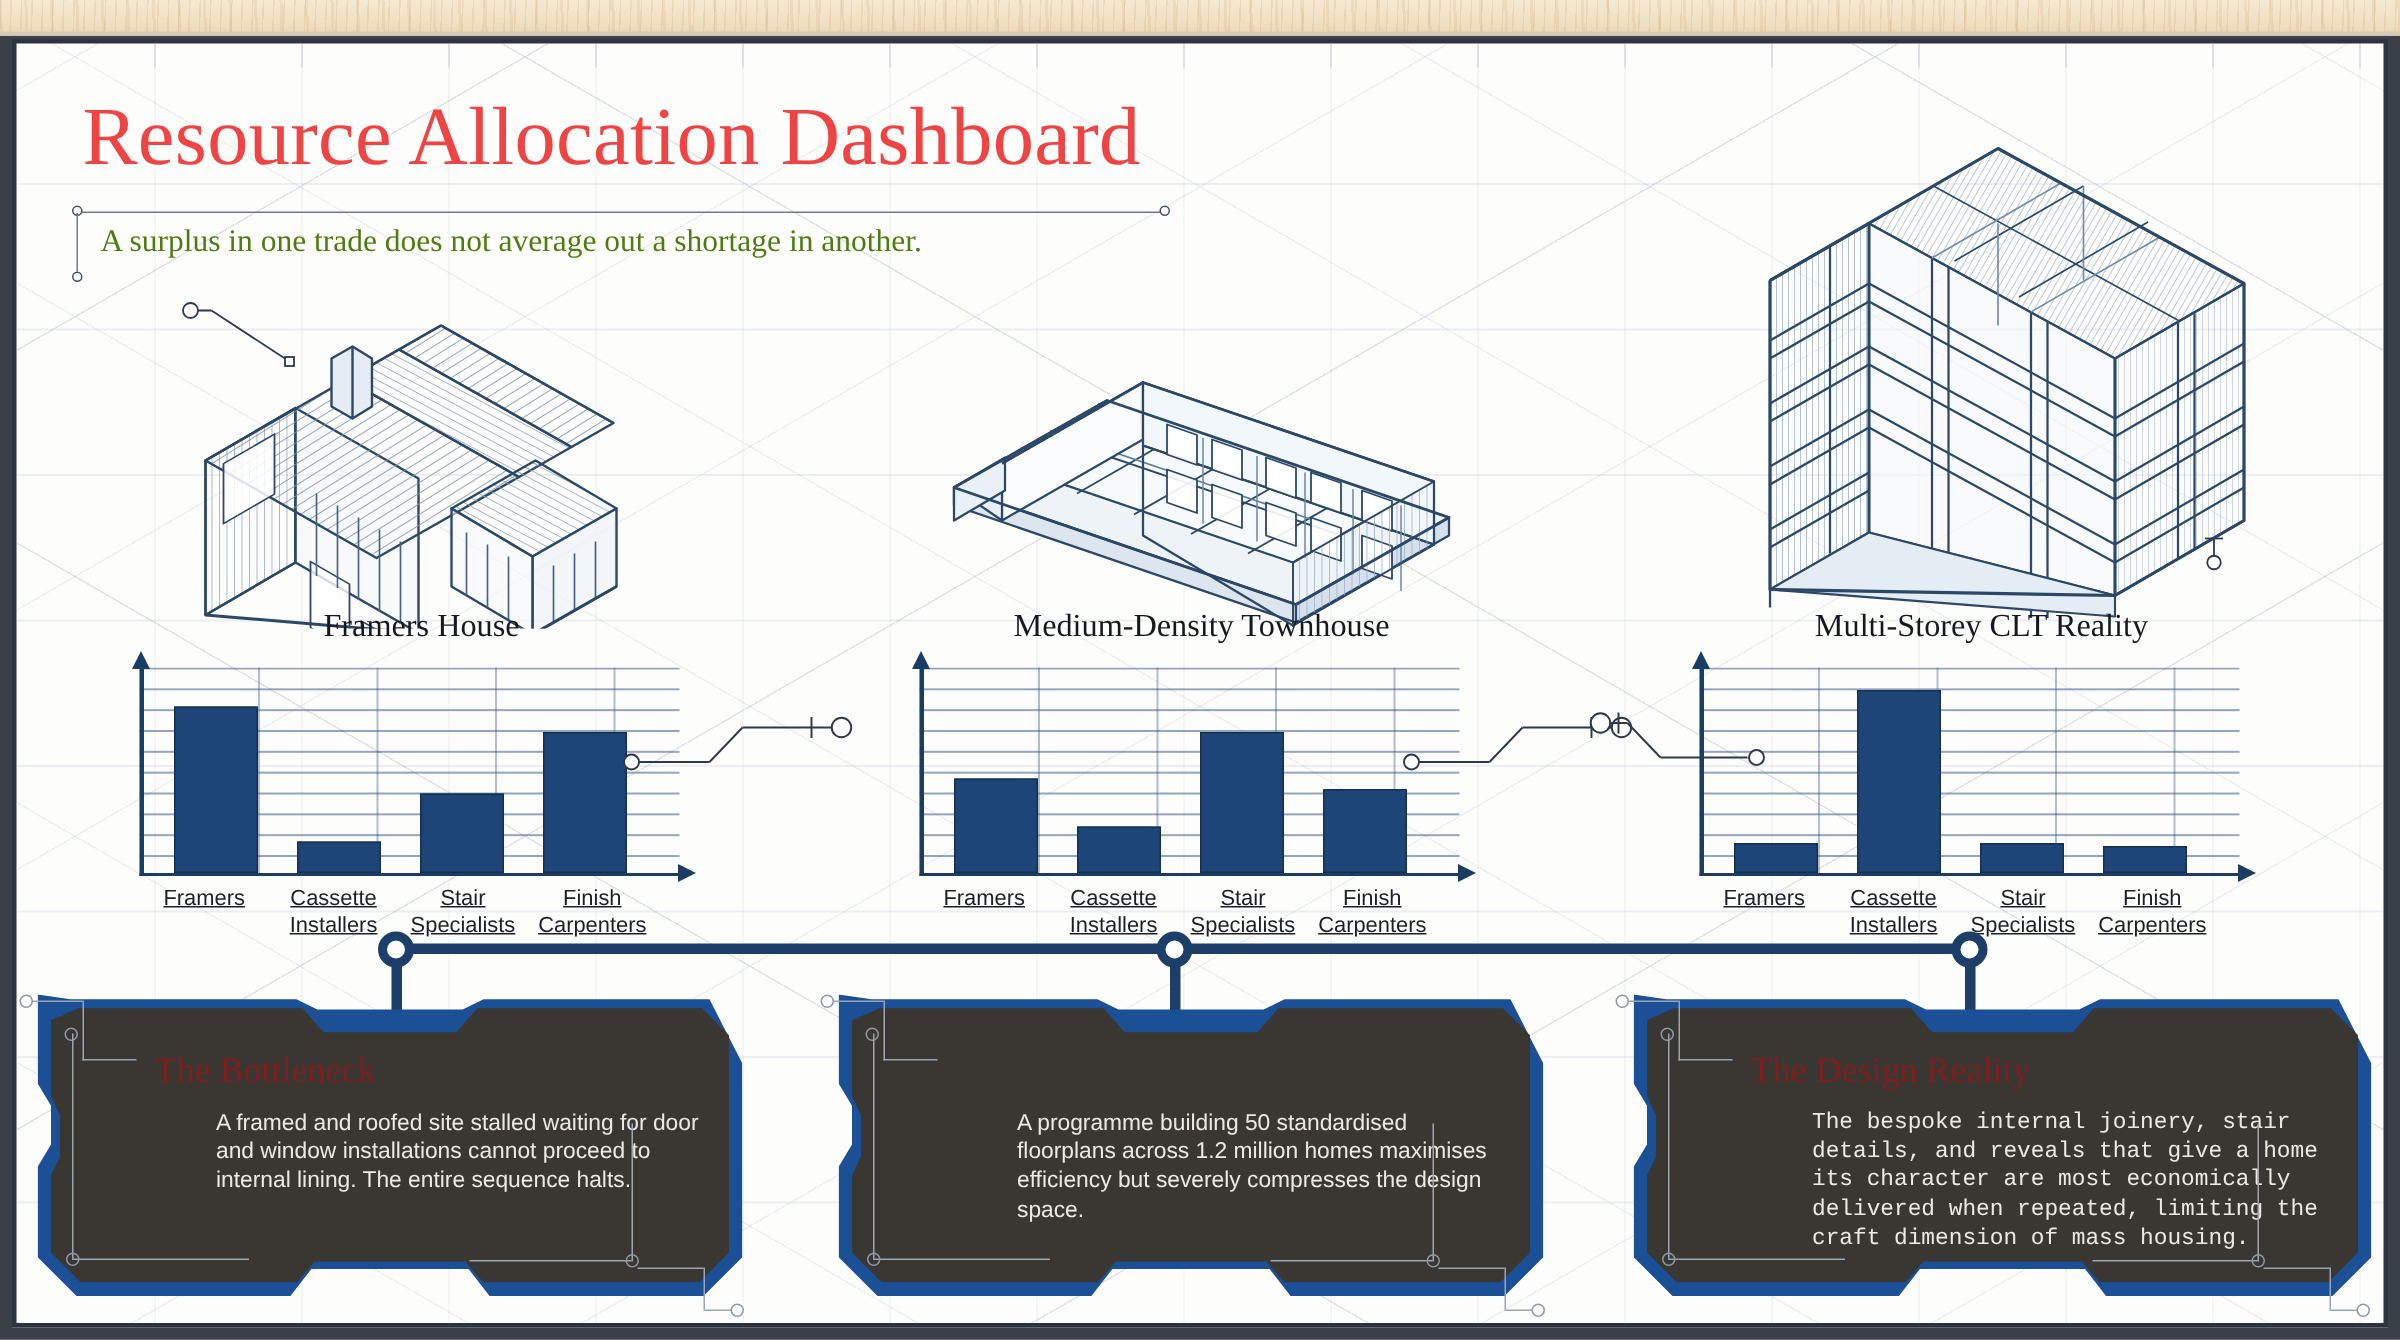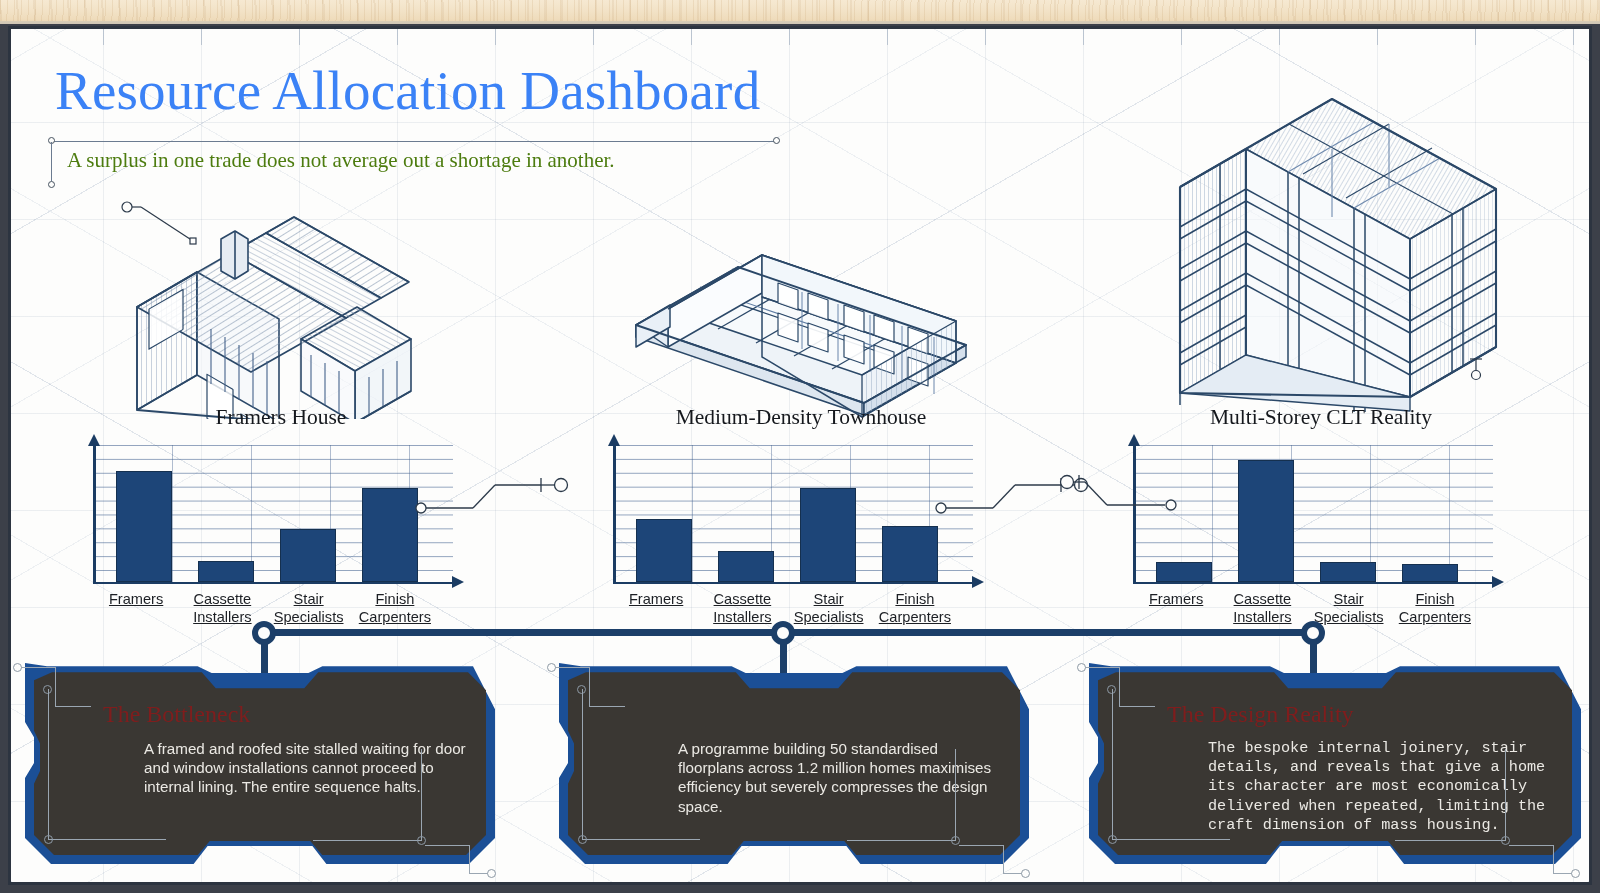--- a/index.html
+++ b/index.html
@@ -40,21 +40,21 @@
       repeating-linear-gradient(30deg, rgba(118,140,170,.35) 0 1px, transparent 1px 450px),
       repeating-linear-gradient(-30deg, rgba(118,140,170,.35) 0 1px, transparent 1px 450px);}
 
   
   .ruler{position:absolute;left:0;top:0;width:100%;height:16px;
     background-image:linear-gradient(to right, rgba(120,140,165,.42) 1px, transparent 1px);
     background-size:98px 16px;background-position:-6px 0;}
 
   
   .title{position:absolute;left:44px;top:30px;
-    font-family:"Liberation Serif", serif;font-size:55px;color:#3b82f6;
+    font-family:"Liberation Serif", serif;font-size:55px;color:#ef4444;
     letter-spacing:.2px;white-space:nowrap;}
   .sub-rule{position:absolute;left:40px;top:112px;width:726px;height:1px;
     background:#6b7b90;}
   .sub-rule:before,.sub-rule:after{content:"";position:absolute;top:-4px;
     width:7px;height:7px;border:1.4px solid #46525f;border-radius:50%;
     background:#fdfdfc;box-sizing:border-box;}
   .sub-rule:before{left:-3px;}
   .sub-rule:after{right:-3px;}
   .sub-tick{position:absolute;left:40px;top:113px;width:1px;height:39px;background:#6b7b90;}
   .sub-tick:after{content:"";position:absolute;left:-3.5px;bottom:-7px;width:7px;height:7px;

